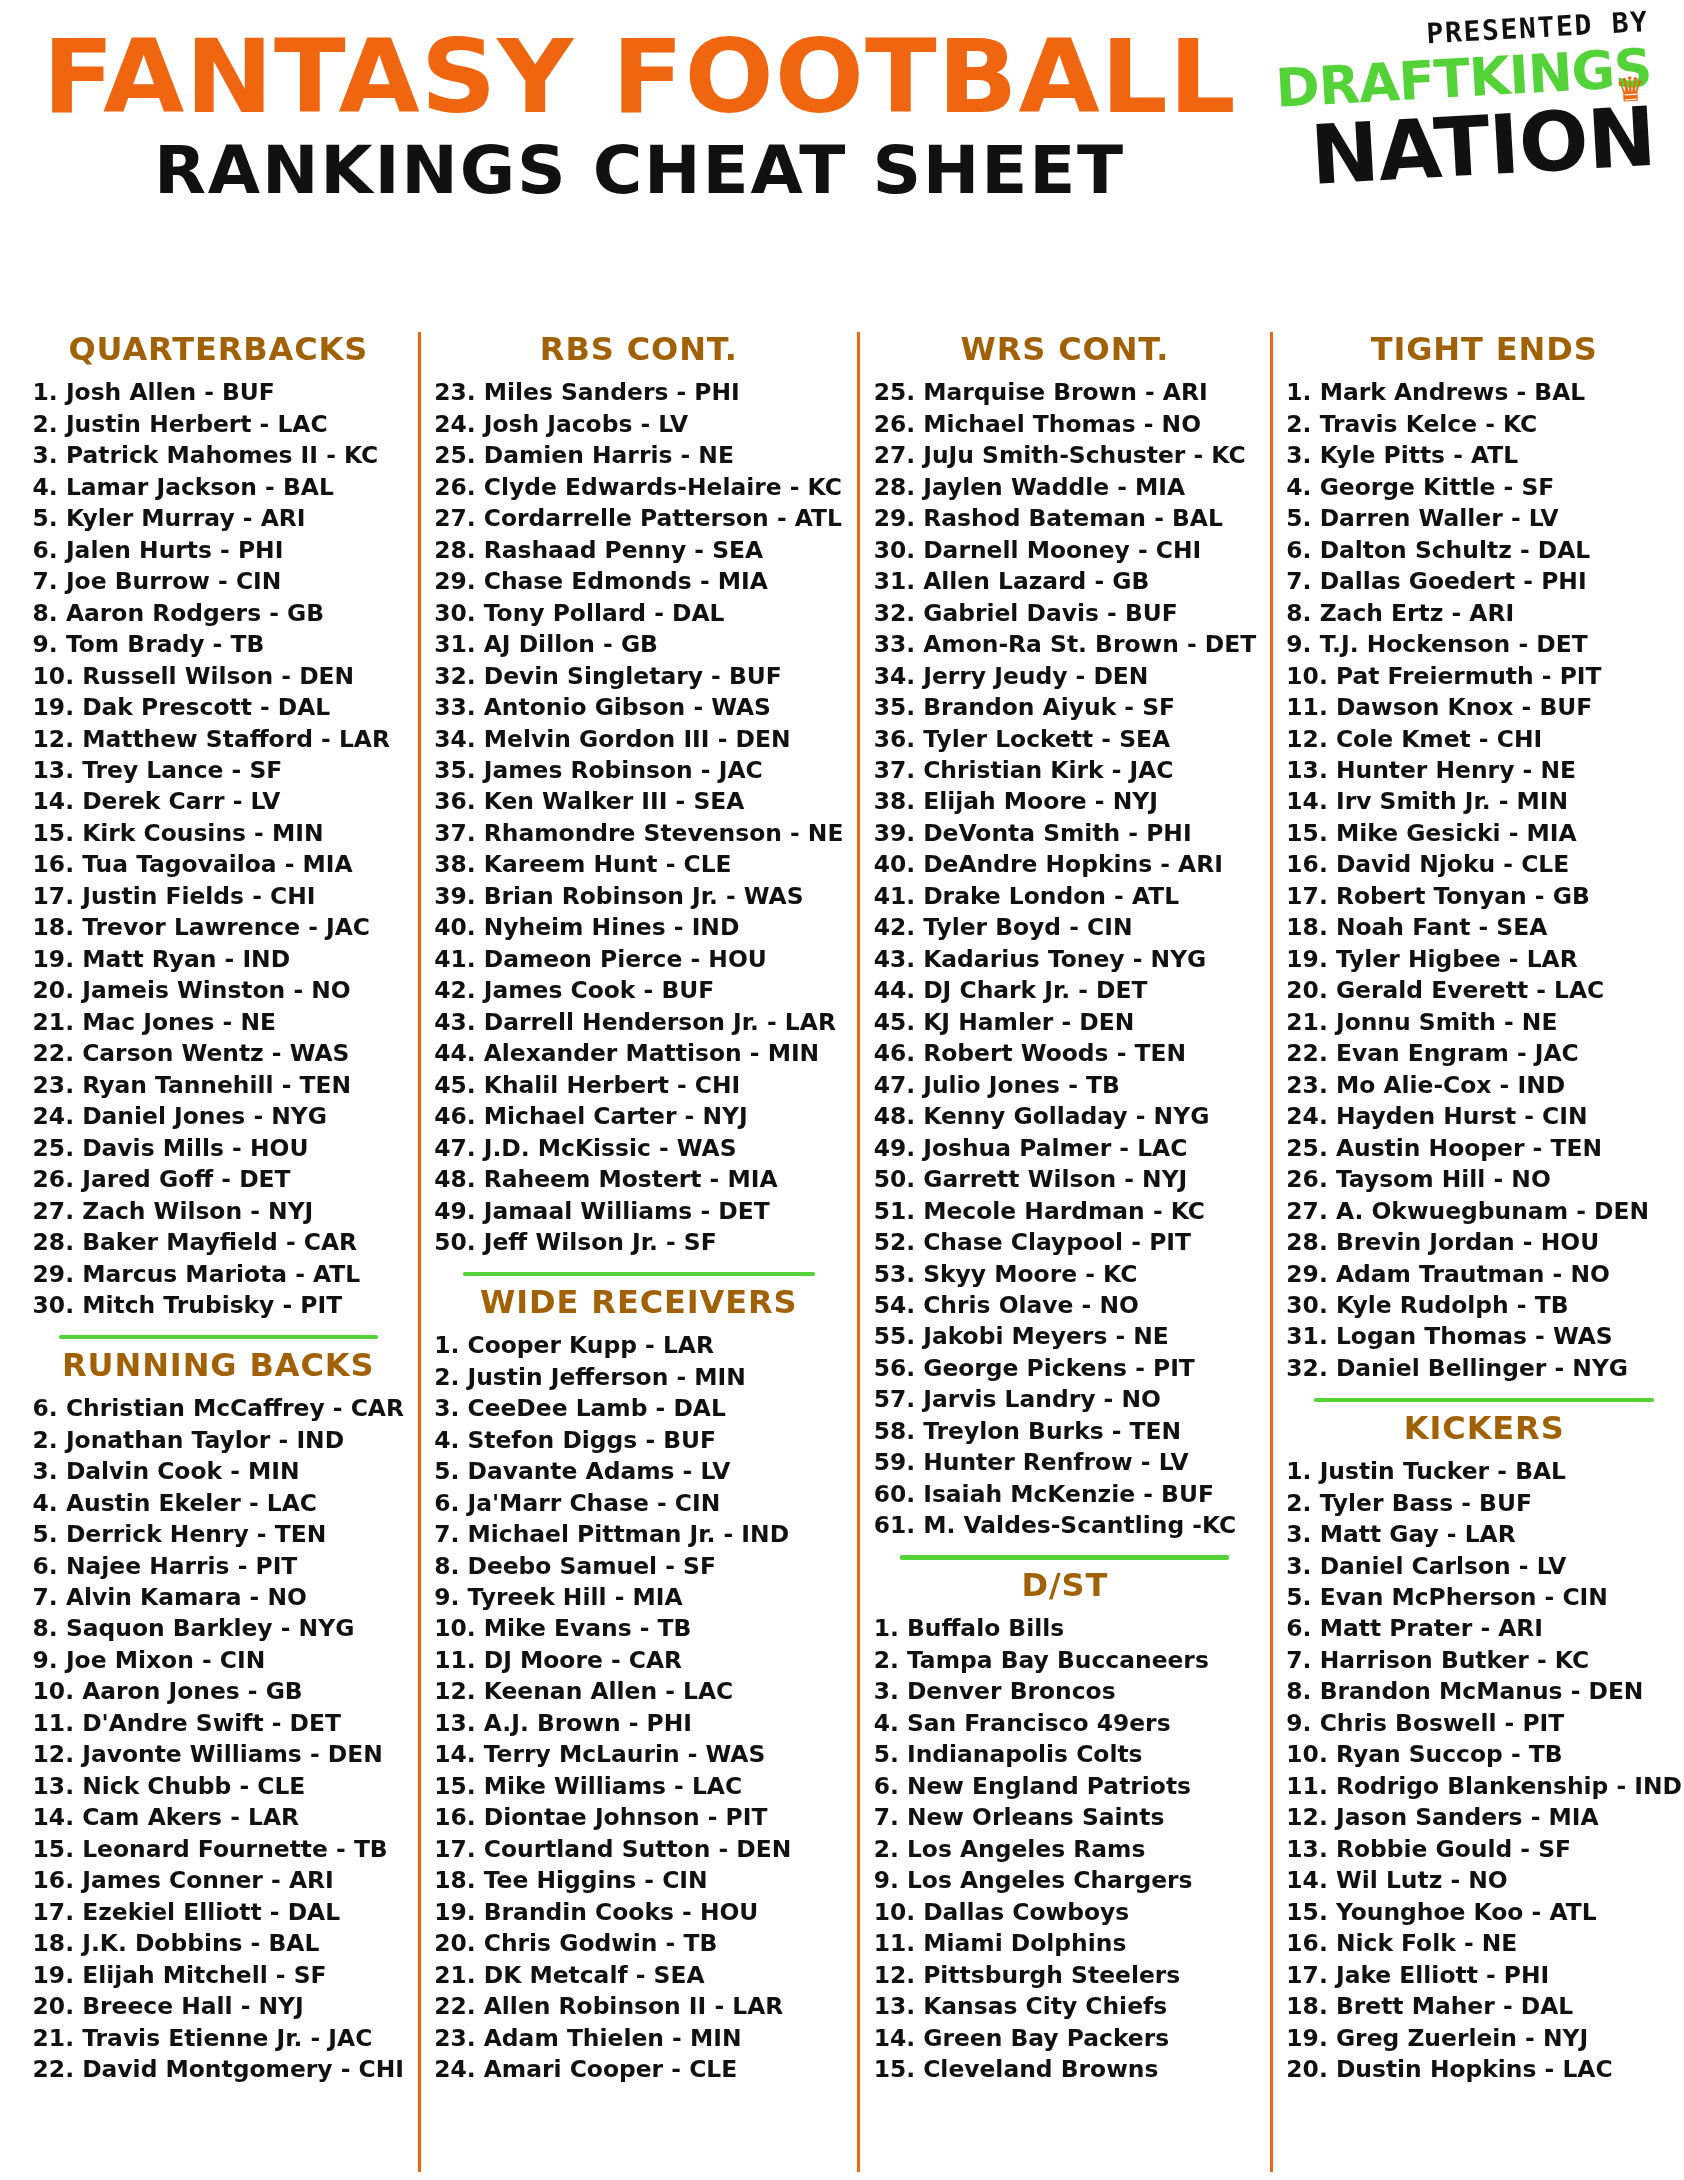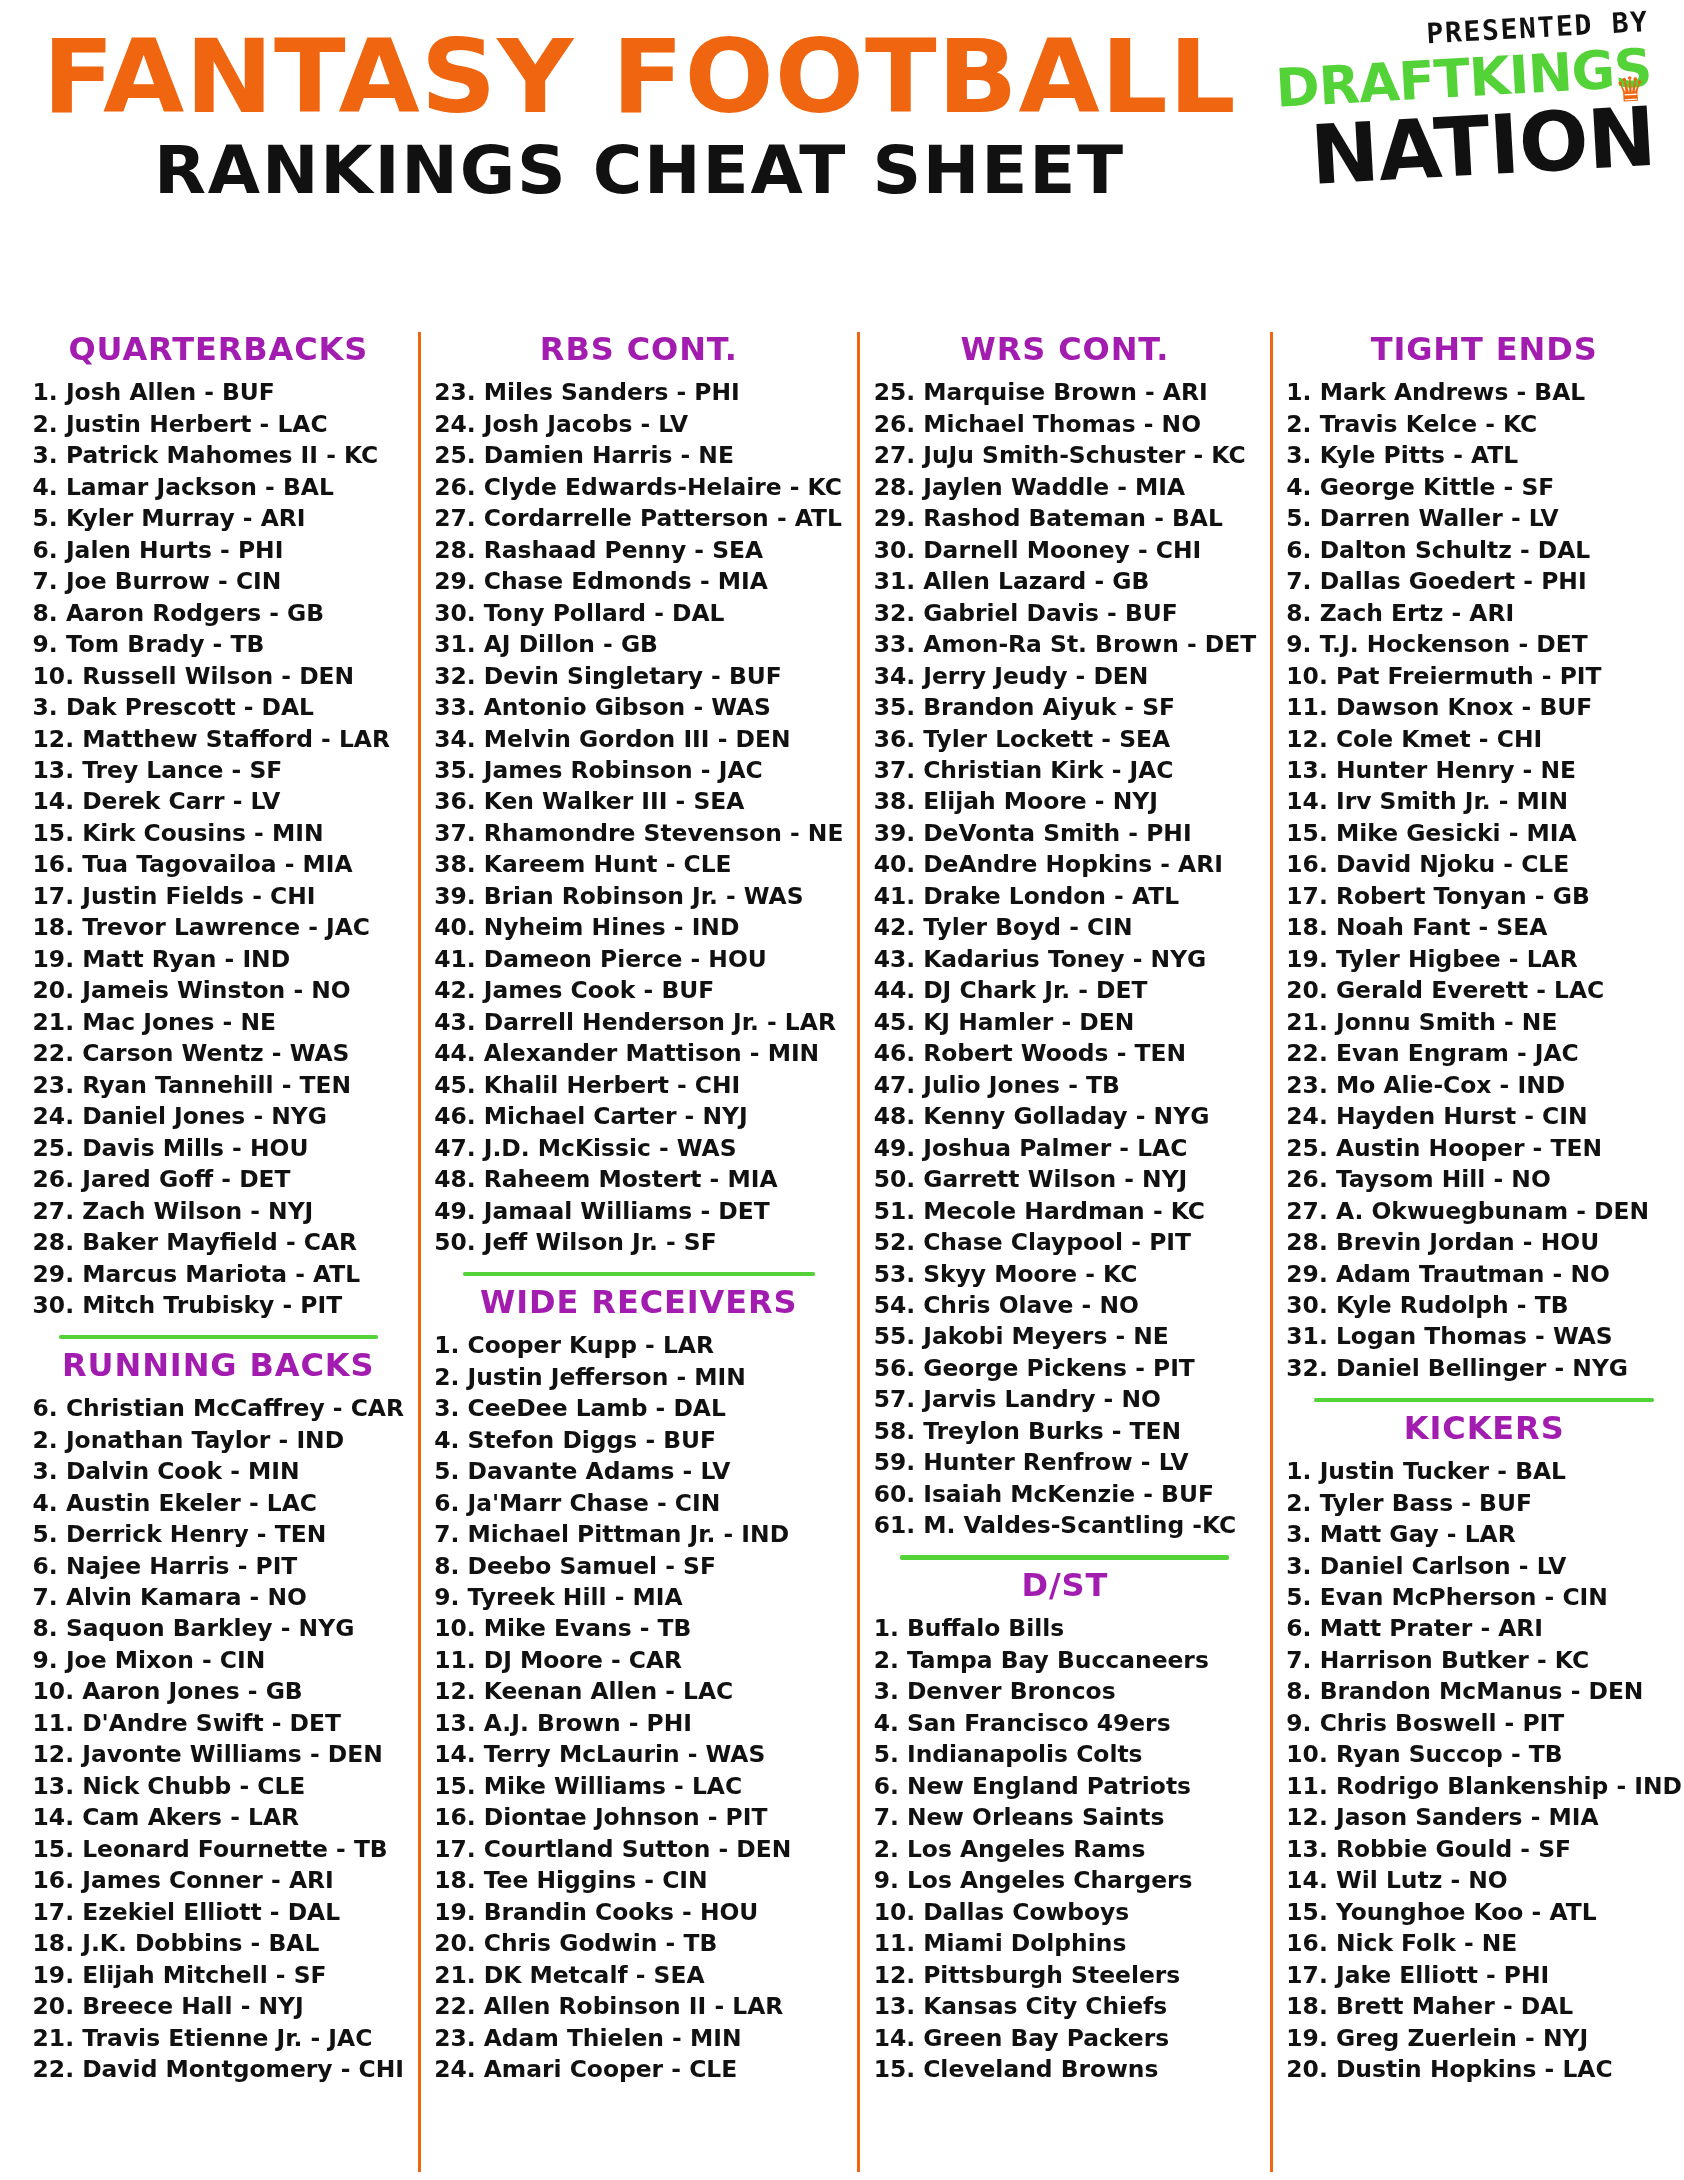--- a/index.html
+++ b/index.html
@@ -125,21 +125,21 @@
   .col + .col {
     border-left: 3.4px solid #F0650F;
   }
 
   .sec-title {
     text-align: center;
     font-family: "DejaVu Sans", sans-serif;
     font-weight: bold;
     font-size: 32px;
     letter-spacing: 0.9px;
-    color: #a21caf;
+    color: #a16207;
     margin: 0 0 10.2px 0;
     line-height: 1.1;
   }
   .rule {
     height: 4.3px;
     background: #53D337;
     width: 86%;
     margin: 13.6px auto 8.5px auto;
     border-radius: 1.7px;
   }
@@ -186,21 +186,21 @@
         <li>1. Josh Allen - BUF</li>
         <li>2. Justin Herbert - LAC</li>
         <li>3. Patrick Mahomes II - KC</li>
         <li>4. Lamar Jackson - BAL</li>
         <li>5. Kyler Murray - ARI</li>
         <li>6. Jalen Hurts - PHI</li>
         <li>7. Joe Burrow - CIN</li>
         <li>8. Aaron Rodgers - GB</li>
         <li>9. Tom Brady - TB</li>
         <li>10. Russell Wilson - DEN</li>
-        <li>3. Dak Prescott - DAL</li>
+        <li>19. Dak Prescott - DAL</li>
         <li>12. Matthew Stafford - LAR</li>
         <li>13. Trey Lance - SF</li>
         <li>14. Derek Carr - LV</li>
         <li>15. Kirk Cousins - MIN</li>
         <li>16. Tua Tagovailoa - MIA</li>
         <li>17. Justin Fields - CHI</li>
         <li>18. Trevor Lawrence - JAC</li>
         <li>19. Matt Ryan - IND</li>
         <li>20. Jameis Winston - NO</li>
         <li>21. Mac Jones - NE</li>

